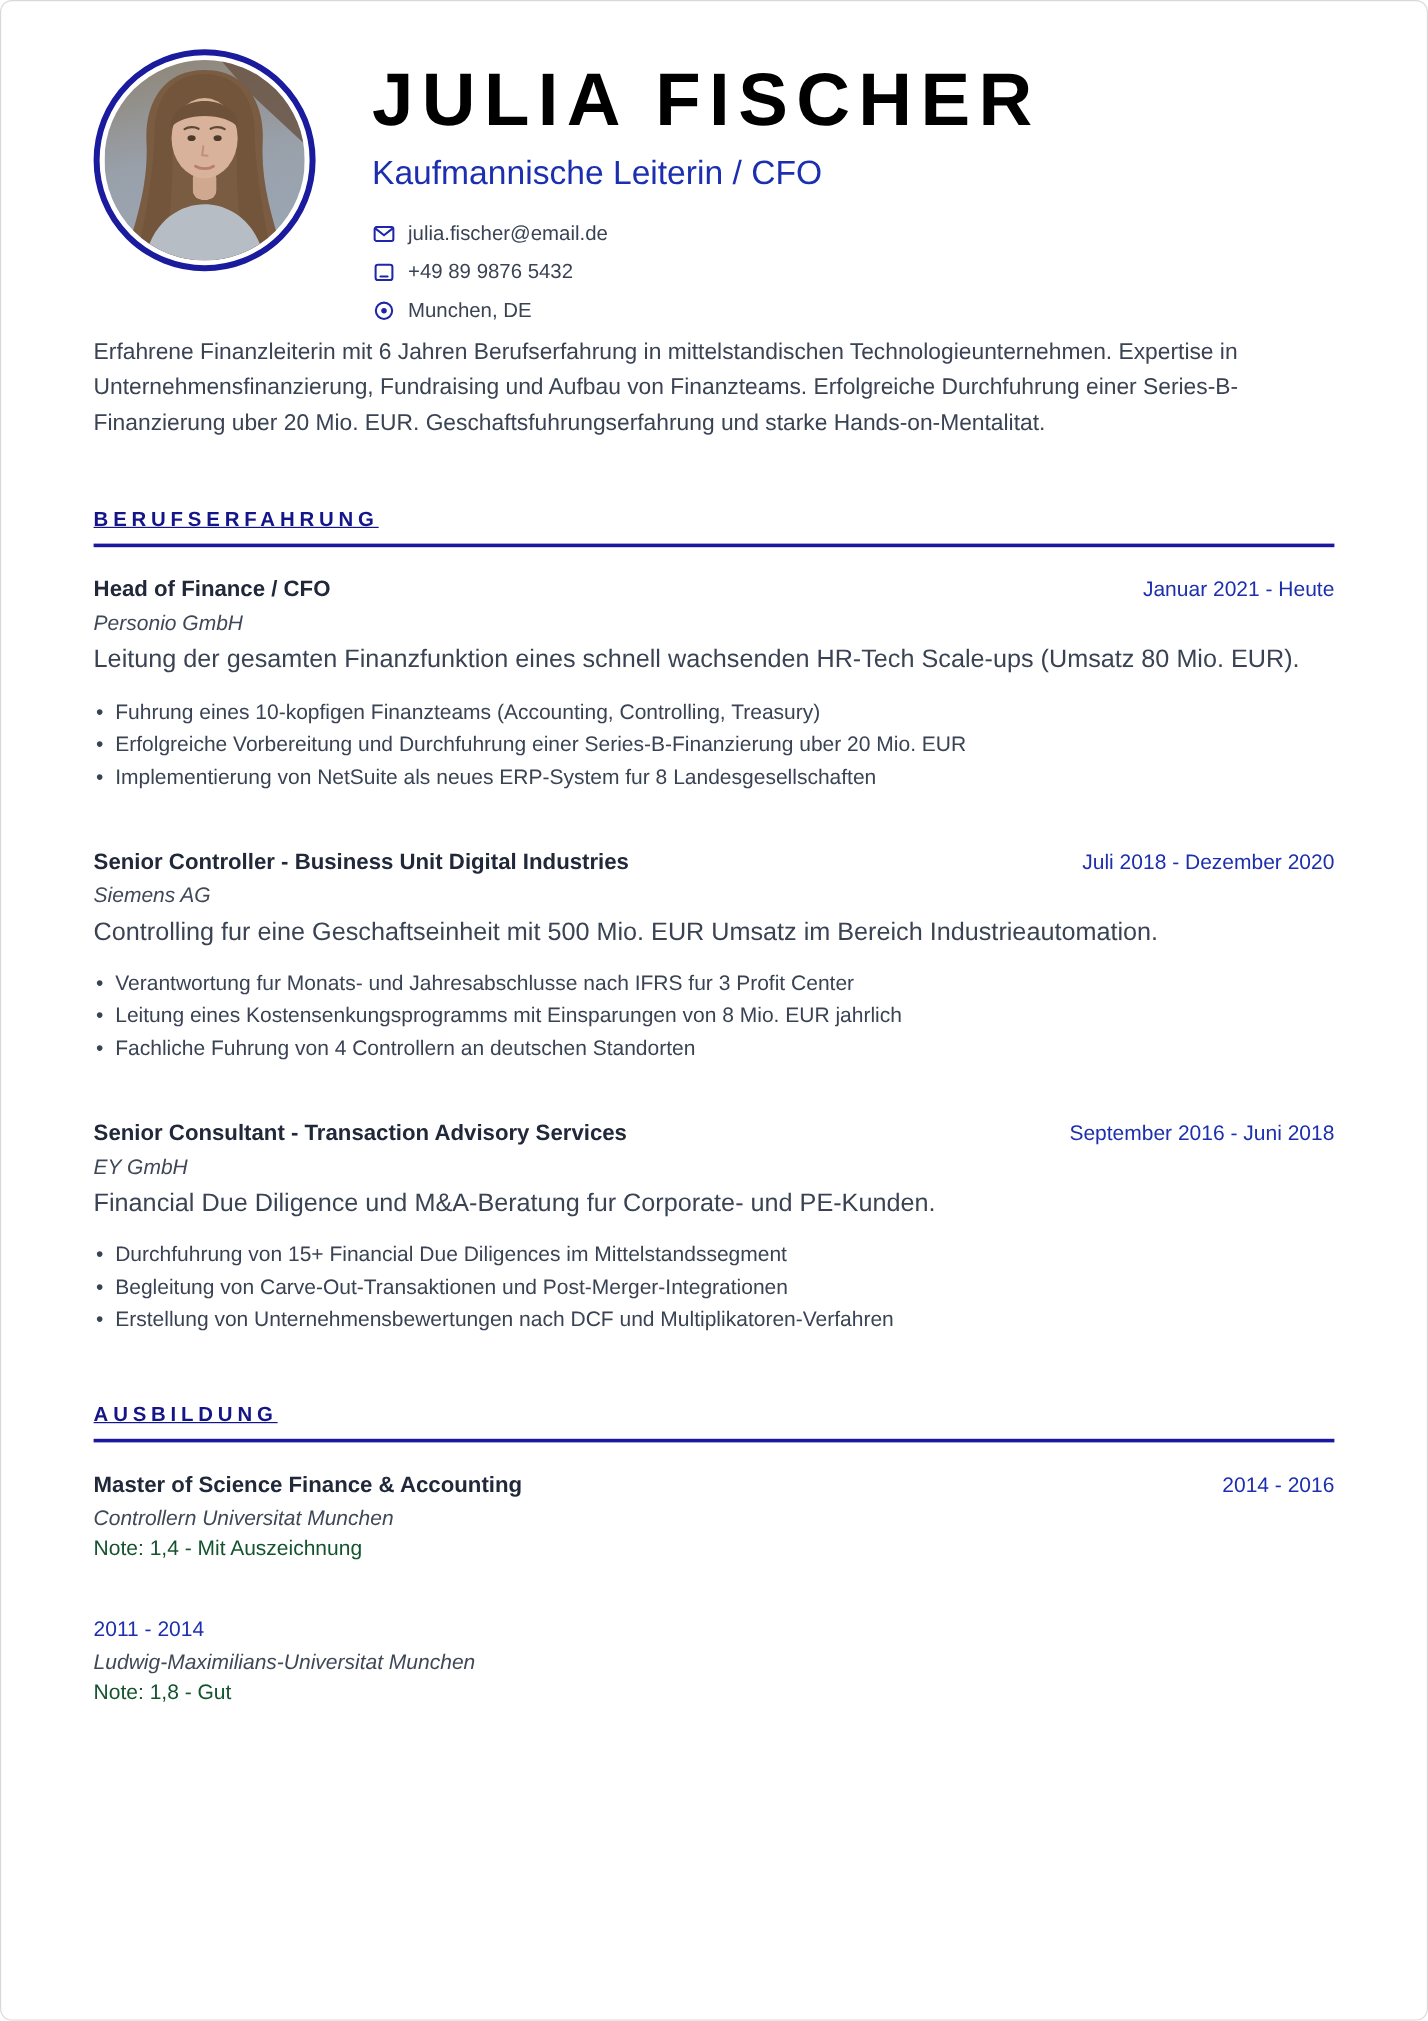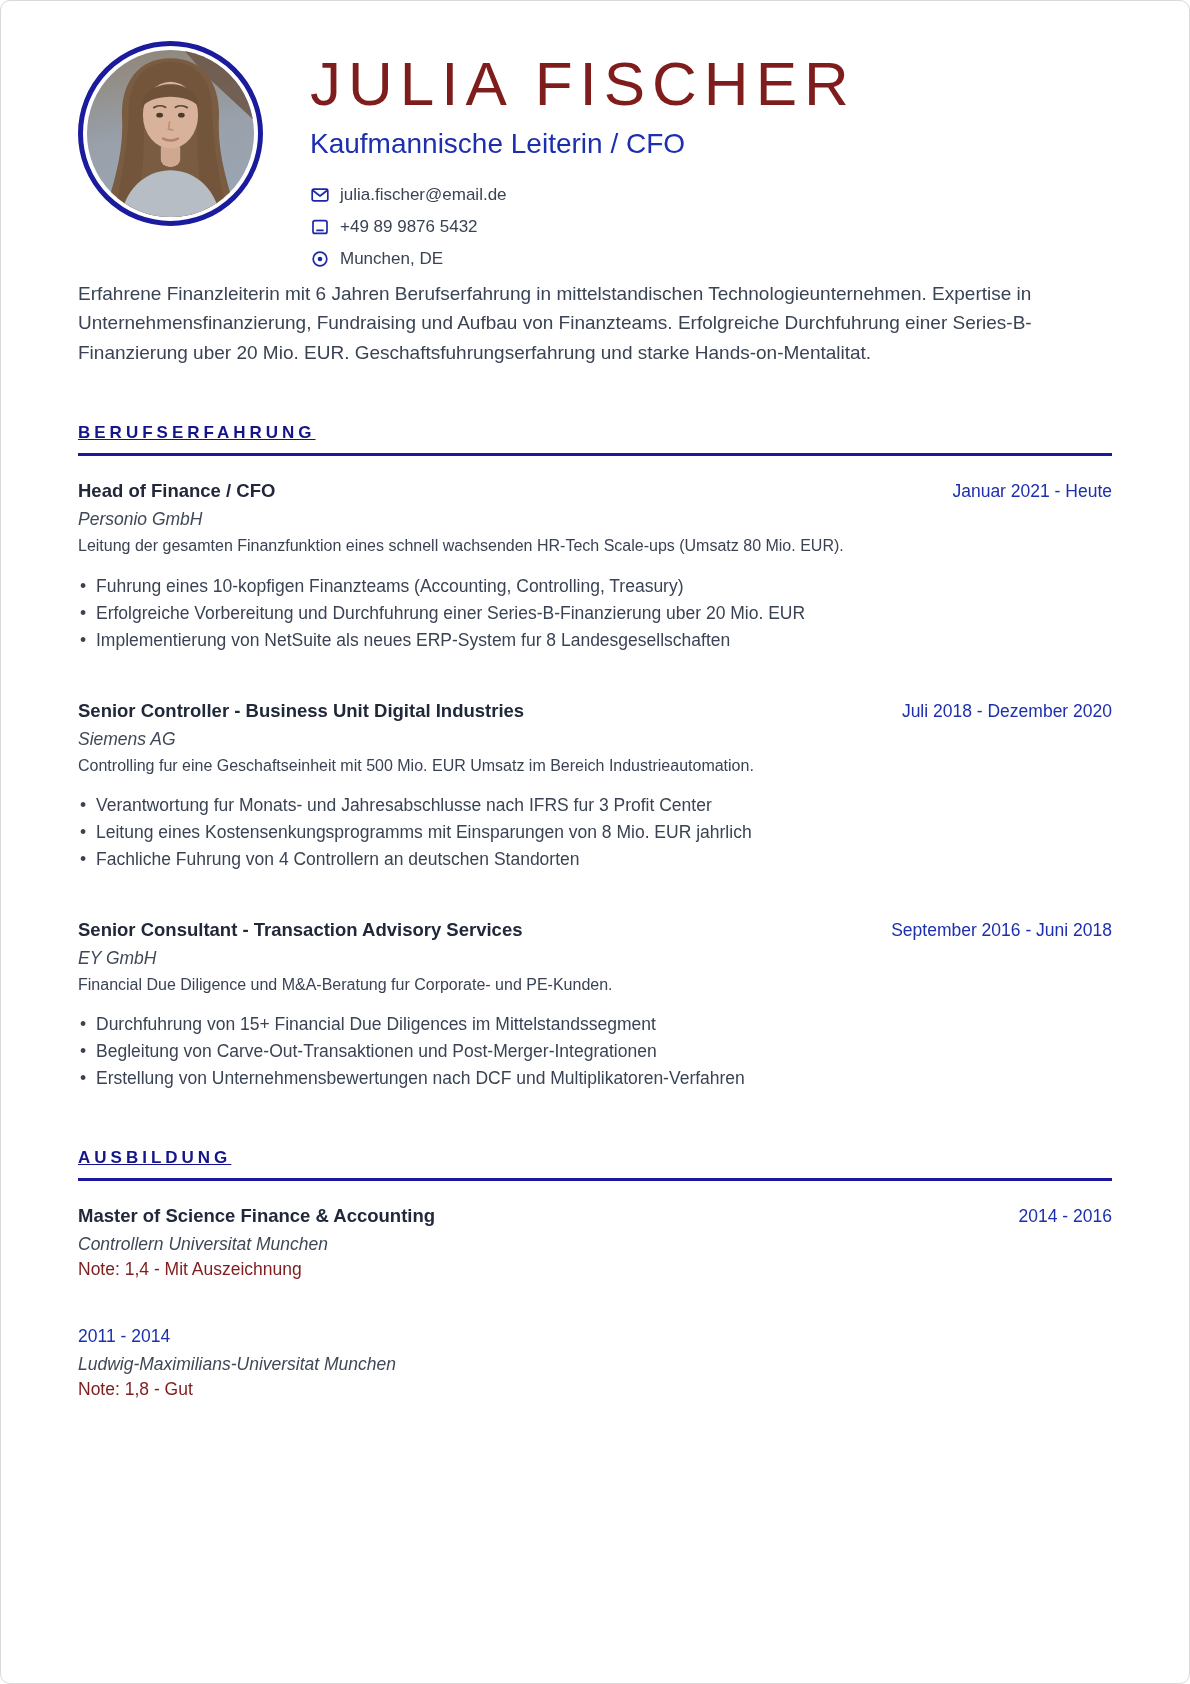--- a/index.html
+++ b/index.html
@@ -12,22 +12,22 @@
 
   
   .header { display:flex; align-items:flex-start; }
   .photo-ring {
     flex:none; width:185px; height:185px; box-sizing:border-box;
     border:5px solid #1b1b9e; border-radius:50%; background:#fff; padding:4px;
   }
   .photo { width:100%; height:100%; border-radius:50%; overflow:hidden; display:block; }
   .header-main { margin-left:47px; padding-top:12px; }
   .name {
-    margin:0; font-size:62px; line-height:1.0; font-weight:400;
-    letter-spacing:7px; color:#7f1d1d;
+    margin:0; font-size:62px; line-height:1.0; font-weight:700;
+    letter-spacing:7px; color:#000000;
   }
   .headline { margin-top:13px; font-size:28px; color:#1c2fae; font-weight:500; }
   .contacts { margin-top:25px; }
   .contact-row { display:flex; align-items:center; margin-top:12px; font-size:17px; color:#3a4354; }
   .contact-row:first-child { margin-top:0; }
   .contact-row svg { margin-right:10px; flex:none; display:block; }
 
   
   .summary { margin-top:10px; font-size:19px; line-height:1.55; color:#3a4354; }
 
@@ -36,27 +36,27 @@
   .section-heading {
     margin:0 0 0 0; font-size:17px; font-weight:700; letter-spacing:4px;
     color:#15158a; padding-bottom:10px; border-bottom:3px solid #1b18a0;text-decoration:underline;
   }
   .entry { margin-top:24px; }
   .entry + .entry { margin-top:46px; }
   .entry-top { display:flex; justify-content:space-between; align-items:baseline; }
   .entry-title { font-size:18.5px; font-weight:700; color:#20283a; }
   .entry-dates { font-size:17.5px; font-weight:400; color:#1c2fae; white-space:nowrap; }
   .entry-org { margin-top:7px; font-size:17.5px; font-style:italic; color:#3f4857; }
-  .entry-desc { margin-top:5px; font-size:16px; color:#3a4354; line-height:1.4; }
+  .entry-desc { margin-top:5px; font-size:21px; color:#3a4354; line-height:1.4; }
   .bullets { list-style:none; margin:15px 0 0 0; padding:0; }
   .bullets li {
     position:relative; padding-left:18px; font-size:17.5px; color:#3a4354; line-height:27px;
   }
   .bullets li::before { content:"\2022"; position:absolute; left:2px; color:#3a4354; }
-  .grade { margin-top:4px; font-size:17.5px; font-weight:500; color:#7f1d1d; }
+  .grade { margin-top:4px; font-size:17.5px; font-weight:500; color:#14532d; }
 </style>
 </head>
 <body>
 
 <div class="page">
 
   <div class="header">
     <div class="photo-ring">
       <span class="photo">
         <svg width="100%" height="100%" viewBox="0 0 100 100" preserveAspectRatio="xMidYMid slice">

